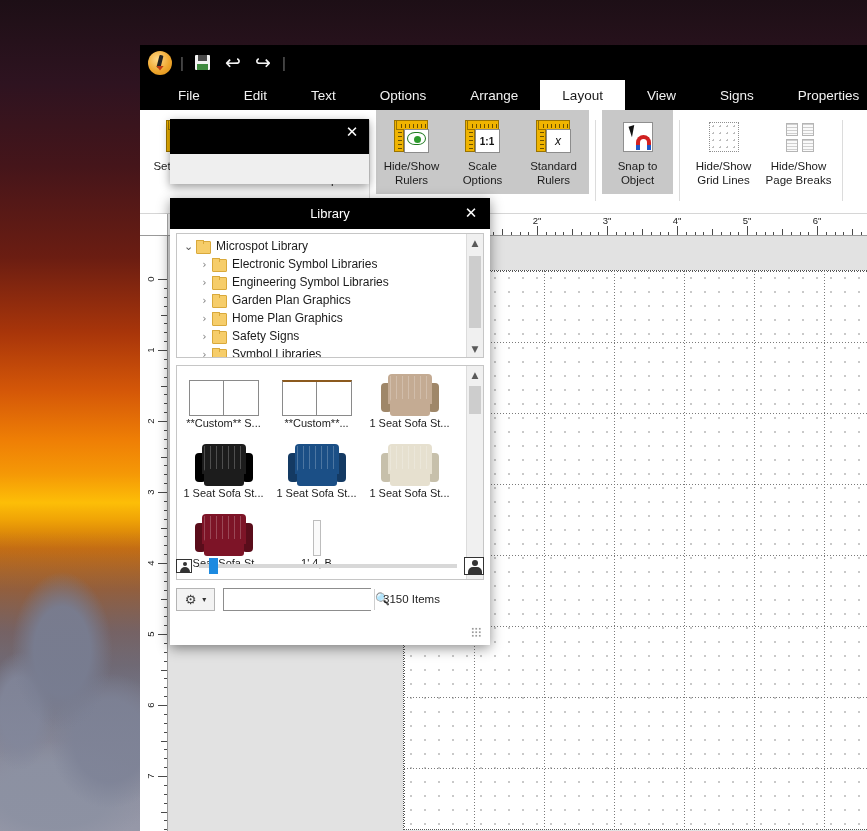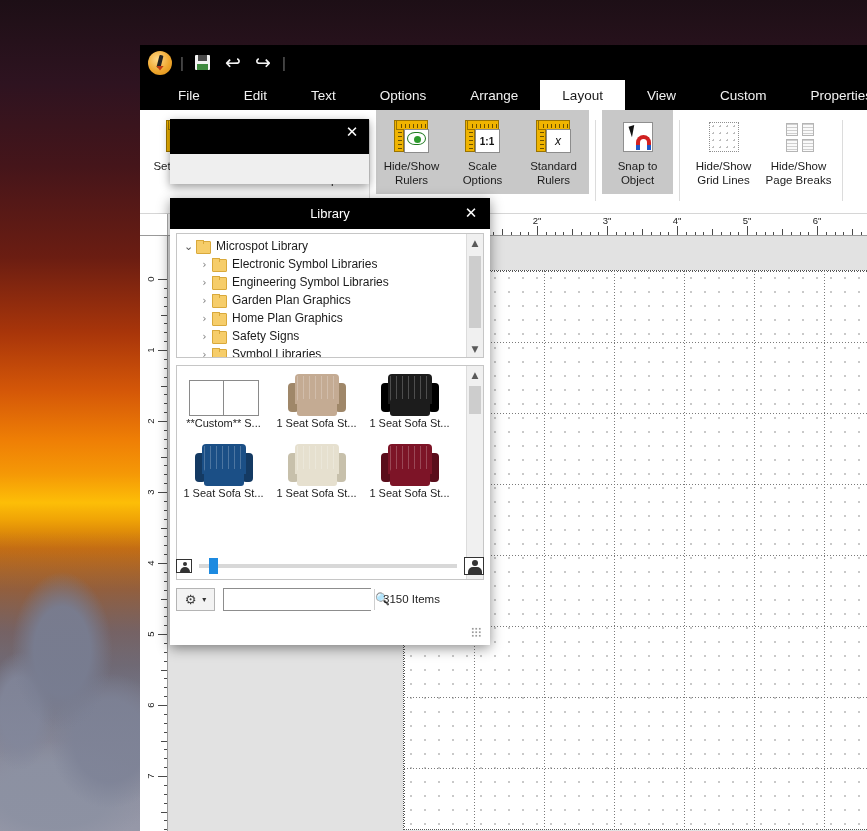--- a/index.html
+++ b/index.html
@@ -293,21 +293,21 @@
       <span class="qat-sep">|</span>
     </div>
     <div id="menu-tabs">
       <div class="menu-tab">File</div>
       <div class="menu-tab">Edit</div>
       <div class="menu-tab">Text</div>
       <div class="menu-tab">Options</div>
       <div class="menu-tab">Arrange</div>
       <div class="menu-tab active">Layout</div>
       <div class="menu-tab">View</div>
-      <div class="menu-tab">Custom</div>
+      <div class="menu-tab">Signs</div>
       <div class="menu-tab">Properties</div>
     </div>
   </div>
 
   <div id="ribbon">
 
     <div class="rib-btn wide">
       <span class="ico">
         <span class="r-v">
             <i style="top:3px"></i>
@@ -718,20 +718,29 @@
               <div class="thumb">
                 <span class="custom-tbl">
                   <i></i>
                   <i></i>
                 </span>
               </div>
               <div class="item-lbl">**Custom**  S...</div>
             </div>
             <div class="item">
               <div class="thumb">
+                <span class="custom-tbl brown">
+                  <i></i>
+                  <i></i>
+                </span>
+              </div>
+              <div class="item-lbl">**Custom**...</div>
+            </div>
+            <div class="item">
+              <div class="thumb">
                 <span class="sofa">
                   <span class="ar-l" style="background:#9f8769"></span>
                   <span class="ar-r" style="background:#9f8769"></span>
                   <span class="bk" style="background:#c4ab93"></span>
                   <span class="ribs"></span>
                   <span class="st" style="background:#c4ab93"></span>
                 </span>
               </div>
               <div class="item-lbl">1 Seat Sofa St...</div>
             </div>
@@ -775,20 +784,26 @@
               <div class="thumb">
                 <span class="sofa">
                   <span class="ar-l" style="background:#5a0d1b"></span>
                   <span class="ar-r" style="background:#5a0d1b"></span>
                   <span class="bk" style="background:#7d1427"></span>
                   <span class="ribs"></span>
                   <span class="st" style="background:#7d1427"></span>
                 </span>
               </div>
               <div class="item-lbl">1 Seat Sofa St...</div>
+            </div>
+            <div class="item">
+              <div class="thumb">
+                <span class="post"></span>
+              </div>
+              <div class="item-lbl">1' 4, B</div>
             </div>
             <div class="item">
               <div class="thumb"></div>
               <div class="item-lbl"></div>
             </div>
             <div class="item">
               <div class="thumb"></div>
               <div class="item-lbl"></div>
             </div>
             <div class="item">

